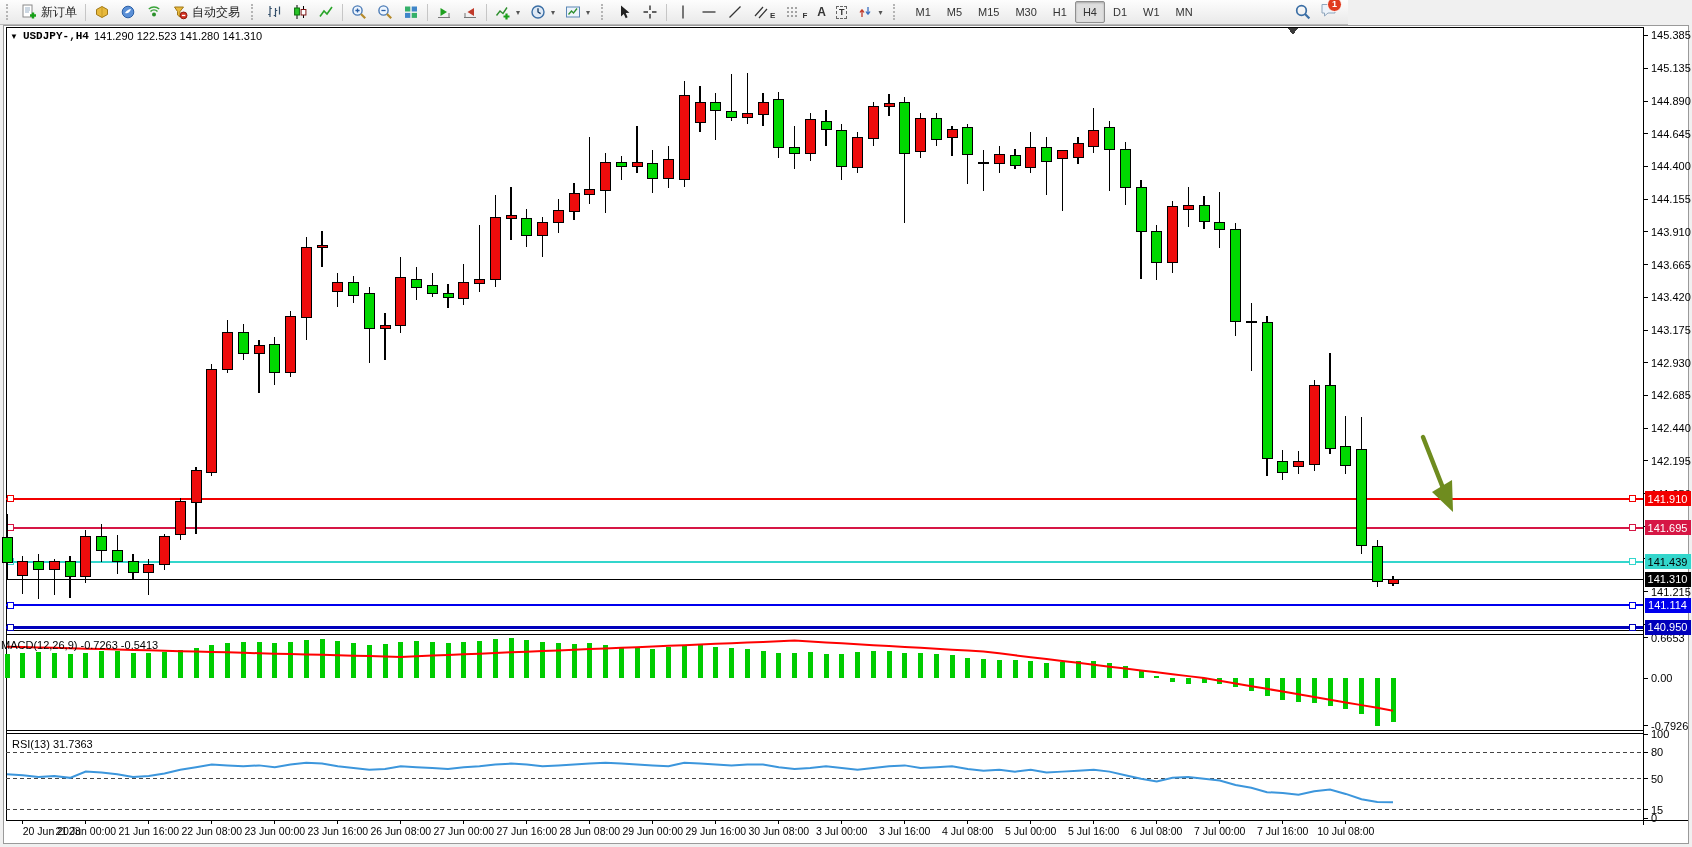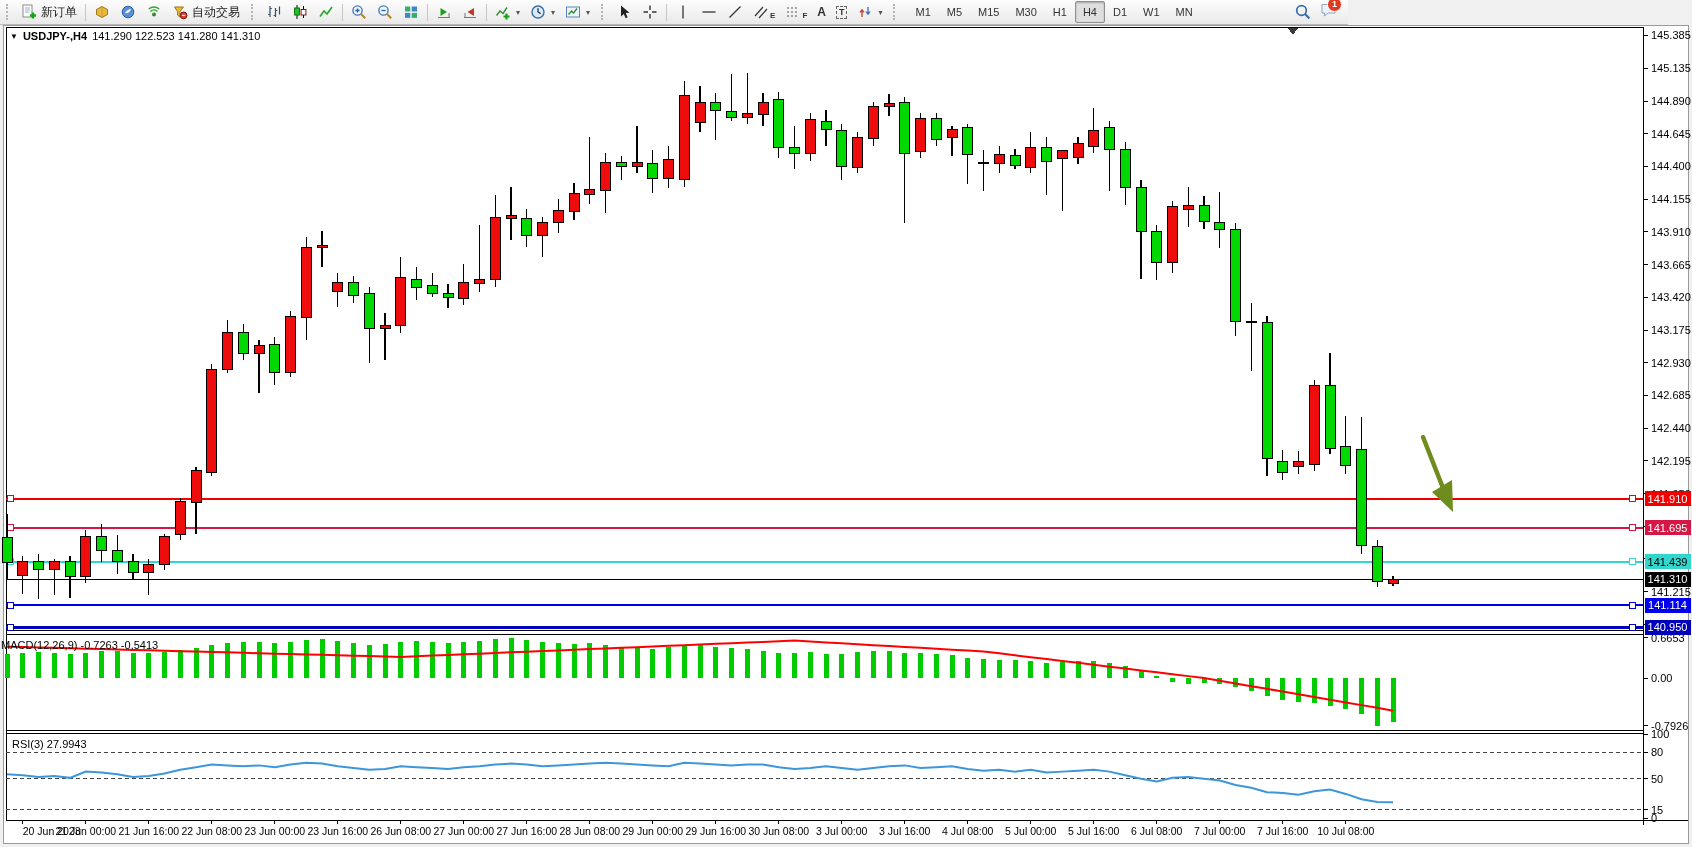--- a/index.html
+++ b/index.html
@@ -23,21 +23,21 @@
   #tb-right{margin-left:auto;display:flex;align-items:center;gap:10px;padding-right:12px;}
   .badge{position:absolute;right:-6px;top:-5px;background:#e03a1e;color:#fff;font-size:9px;font-weight:bold;
          border-radius:8px;min-width:13px;height:13px;line-height:13px;text-align:center;border:1px solid #fff;}
   .chat-wrap{position:relative;}
   
   #chart-area{position:absolute;left:0;top:24px;width:1692px;height:823px;}
   #chart-svg{position:absolute;left:0;top:0;}
   .overlay{position:absolute;z-index:4;font-size:11px;color:#000;white-space:nowrap;}
   #title-line{left:10px;top:6px;display:flex;align-items:center;gap:5px;}
   #title-tri{font-size:8px;color:#000;}
-  b.sym{font-weight:bold;}
+  b.sym{font-weight:bold;font-family:Liberation Mono, monospace;}
 </style>
 </head>
 <body>
 
 <div id="toolbar">
   <span class="tb-handle"></span>
 
   <span class="tb-btn">
     <span class="icon">
       <svg width="16" height="16">
@@ -729,16 +729,16 @@
     <span id="title-tri">▼</span>
     <b class="sym">USDJPY-,H4</b>
     <span>141.290 122.523 141.280 141.310</span>
   </div>
 
   <div class="overlay" style="left:1px;top:615px">
     <span>MACD(12,26,9)</span>
     <span>-0.7263 -0.5413</span>
   </div>
   <div class="overlay" style="left:12px;top:714px">
-    <span>RSI(3)</span>
-    <span>27.9943</span>
+    <span>RSI(13)</span>
+    <span>31.7363</span>
   </div>
 </div>
 
 </body></html>

